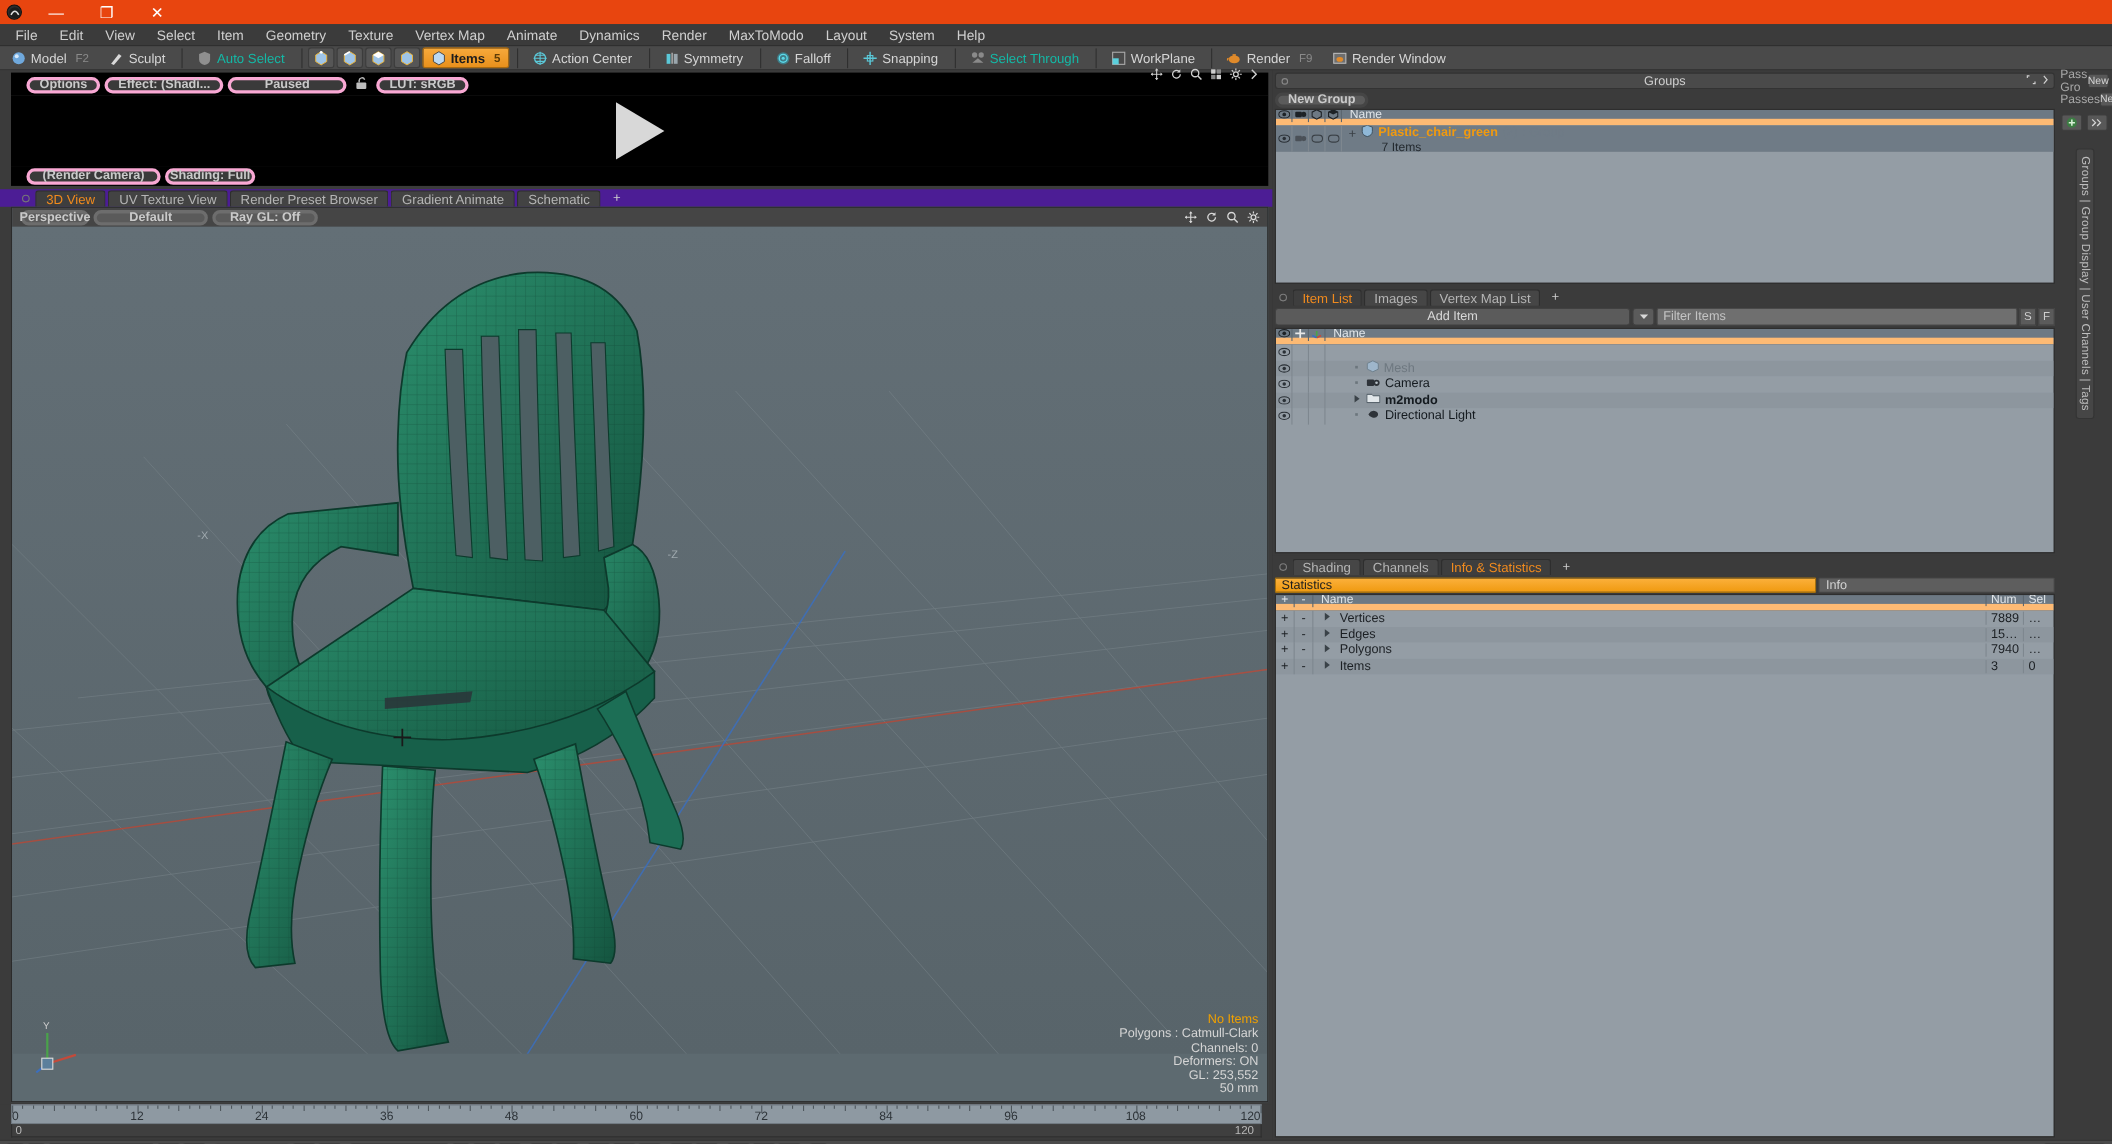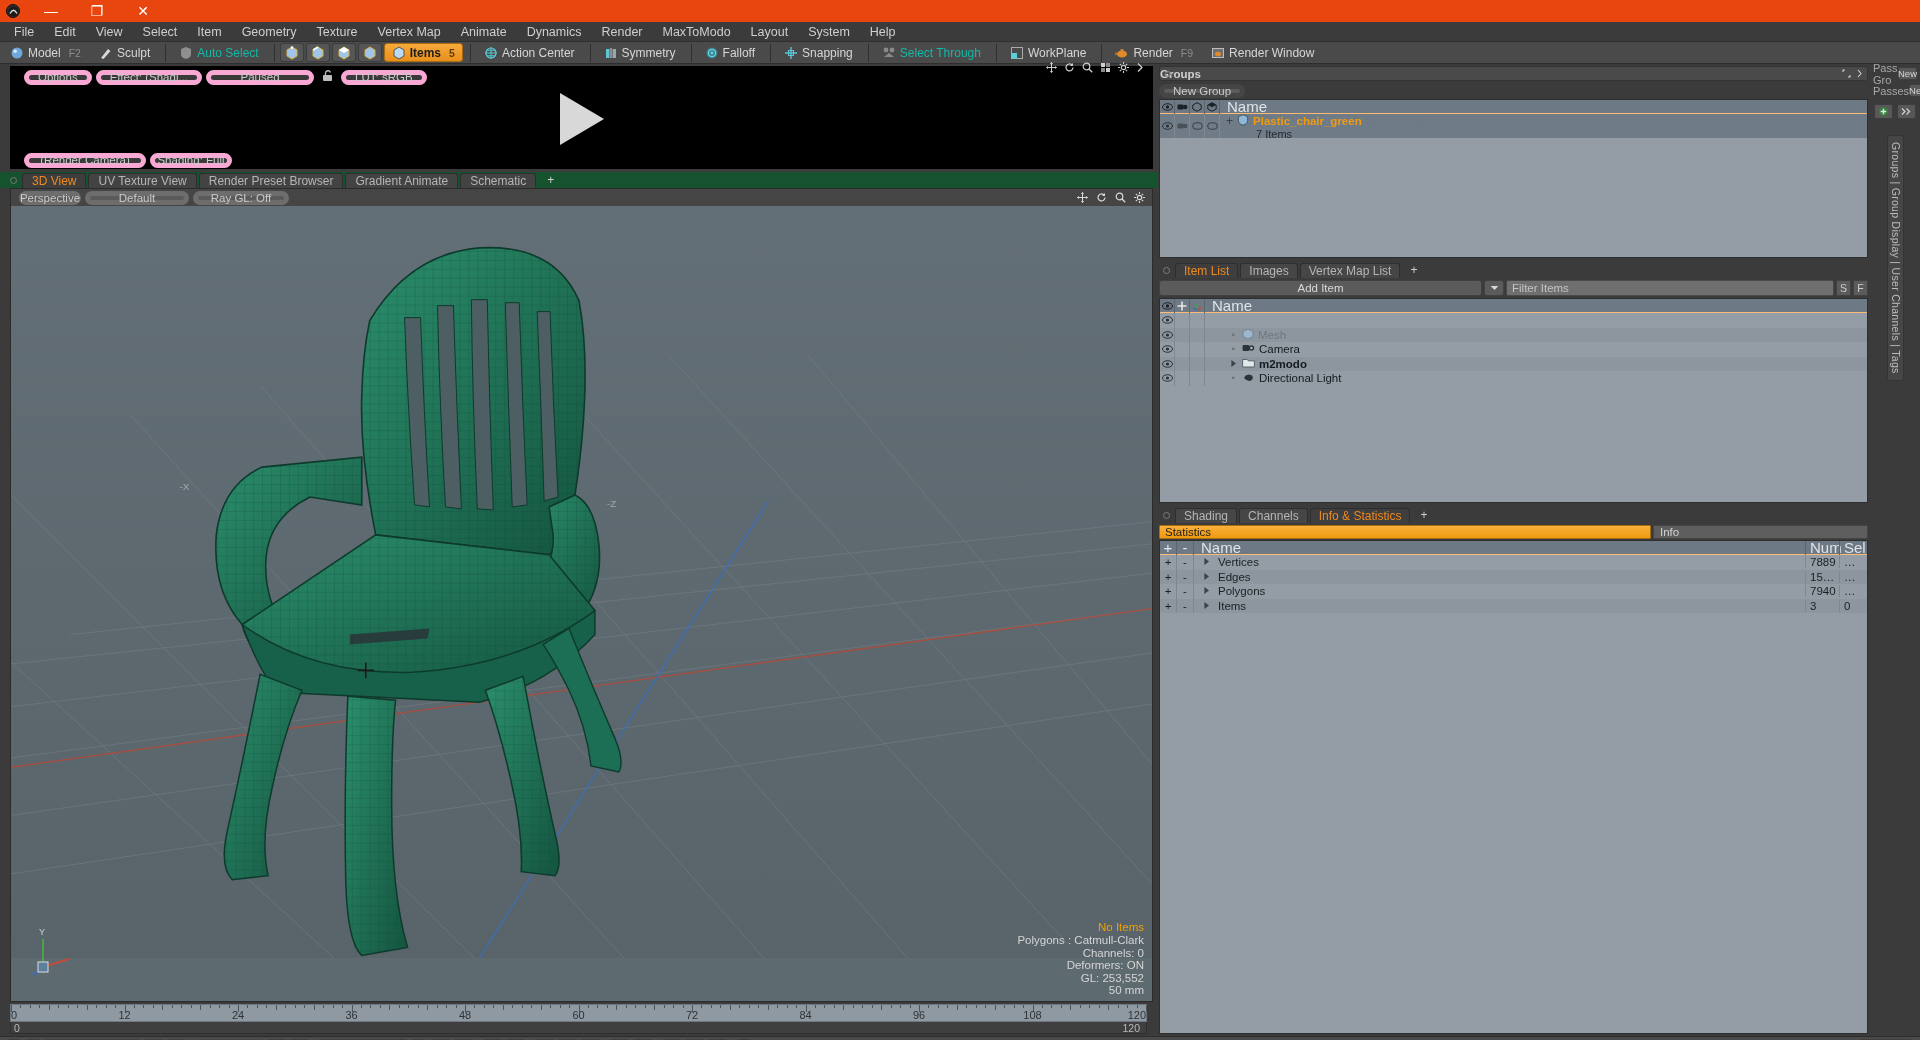--- a/index.html
+++ b/index.html
@@ -54,31 +54,31 @@
   .ico svg{display:block}
   
   #body{display:flex;width:1920px;height:972px;}
   #leftcol{width:1157px;height:972px;display:flex;flex-direction:column;background:#3b3b3b;}
   #rightcol{flex:1;height:972px;background:#3b3b3b;display:flex;}
   
   #renderpane{height:108px;background:#3b3b3b;padding:2px 4px 0 10px;}
   #renderhdr{height:18px;display:flex;align-items:center;gap:4px;background:#000;padding-left:14px;}
   .pillbtn{
     height:15px;display:flex;align-items:center;justify-content:center;
-    background:#3a3a3a;border:5px solid #f9a8d4;border-radius:8px;
-    padding:0 9px;font-size:11.5px;color:#cacaca;white-space:nowrap;
+    background:#3a3a3a;border:3px solid #f9a8d4;border-radius:8px;
+    padding:0 9px;font-size:11.5px;color:#cacaca;white-space:nowrap;font-weight:bold;
   }
   #renderctl{display:flex;gap:4px;align-items:center;background:#000;padding:3px 0 2px 14px;}
   #renderimg{
     height:64px;background:#000;display:flex;align-items:center;justify-content:center;position:relative;
   }
   #playtri{width:0;height:0;border-left:44px solid #d8d8d8;border-top:26px solid transparent;border-bottom:26px solid transparent;}
   #rendericons{position:absolute;right:8px;top:-26px;display:flex;gap:7px;align-items:center}
   
-  #viewtabs{height:16px;display:flex;align-items:flex-end;background:#14532d;padding-left:8px;}
+  #viewtabs{height:16px;display:flex;align-items:flex-end;background:#4c1d95;padding-left:18px;}
   #viewtabs .dot{width:7px;height:7px;border:1px solid #777;border-radius:50%;margin:0 5px 4px 2px;}
   .vtab{
     height:15px;line-height:14px;padding:0 9px;font-size:12px;color:#b5b5b5;
     background:#434343;border:1px solid #2e2e2e;border-bottom:none;
     border-radius:3px 3px 0 0;margin-right:2px;
   }
   .vtab.sel{background:#3e3e3e;color:#f08a1e;border-color:#2e2e2e;}
   .vtab.plus{background:transparent;border:none;color:#cfcfcf}
   
   #vpwrap{flex:1;position:relative;margin:0 4px 2px 10px;border:1px solid #2b2b2b;overflow:hidden;background:#5d6a70;}
@@ -99,36 +99,36 @@
   #timeline{height:32px;background:#3b3b3b;padding:0 10px;}
   #ruler{height:18px;background:#8e99a2;position:relative;border:1px solid #6f7880;}
   #ruler .tk{position:absolute;top:0;width:1px;background:#4e565c}
   #ruler .lbl{position:absolute;top:4px;font-size:11px;color:#2d3338;transform:translateX(-50%)}
   #rulerfoot{height:12px;background:#3f3f3f;position:relative;border:1px solid #2e2e2e;border-top:none;}
   #rulerfoot .e1{position:absolute;left:3px;top:0;font-size:10.5px;color:#b9b9b9}
   #rulerfoot .e2{position:absolute;right:6px;top:0;font-size:10.5px;color:#b9b9b9}
   
   .dock{background:#3b3b3b;display:flex;flex-direction:column;}
   .dockhdr{
-    height:15px;background:#4a4a4a;display:flex;align-items:center;justify-content:flex-start;
-    font-size:11.5px;color:#d0d0d0;position:relative;border:1px solid #333;border-radius:3px;margin:2px 2px 0 2px;font-weight:bold;
+    height:15px;background:#4a4a4a;display:flex;align-items:center;justify-content:center;
+    font-size:11.5px;color:#d0d0d0;position:relative;border:1px solid #333;border-radius:3px;margin:2px 2px 0 2px;
   }
   .dockhdr .ldot{position:absolute;left:5px;width:6px;height:6px;border:1px solid #888;border-radius:50%}
   .dockhdr .rico{position:absolute;right:4px;display:flex;gap:5px;align-items:center}
   .tabrow{height:16px;display:flex;align-items:flex-end;padding-left:6px;margin-top:2px}
   .tabrow .dot{width:7px;height:7px;border:1px solid #7d7d7d;border-radius:50%;margin:0 5px 4px 0}
   .ptab{
     height:15px;line-height:14px;padding:0 8px;font-size:12px;color:#b5b5b5;
     background:#464646;border:1px solid #2e2e2e;border-bottom:none;border-radius:3px 3px 0 0;margin-right:2px;
   }
   .ptab.sel{color:#f08a1e;background:#3e3e3e}
   .ptab.plus{background:none;border:none;color:#cdcdcd}
   .listhdr{
     height:14px;background:#6d7984;display:flex;align-items:center;
-    font-size:15px;color:#e2e6e9;border-bottom:1px solid #fdba74;
+    font-size:11px;color:#e2e6e9;border-bottom:6px solid #fdba74;
   }
   .listbody{background:#949da5;flex:1;overflow:hidden;position:relative}
   .lrow{height:14.5px;display:flex;align-items:center;font-size:11.5px;color:#1b1f23;}
   .lrow.alt{background:#8d969e}
   .gutter{width:15px;height:14.5px;border-right:1px solid #7e878f;display:flex;align-items:center;justify-content:center;flex:0 0 15px}
   .ghdr{width:15px;height:14px;border-right:1px solid #5b666f;display:flex;align-items:center;justify-content:center;flex:0 0 15px}
   .eye{width:11px;height:8px}
   .namecol{padding-left:6px;flex:1;display:flex;align-items:center;gap:4px;white-space:nowrap;overflow:hidden}
   .addbar{height:16px;display:flex;margin:2px 2px 1px 2px;gap:2px}
   .addbtn{

